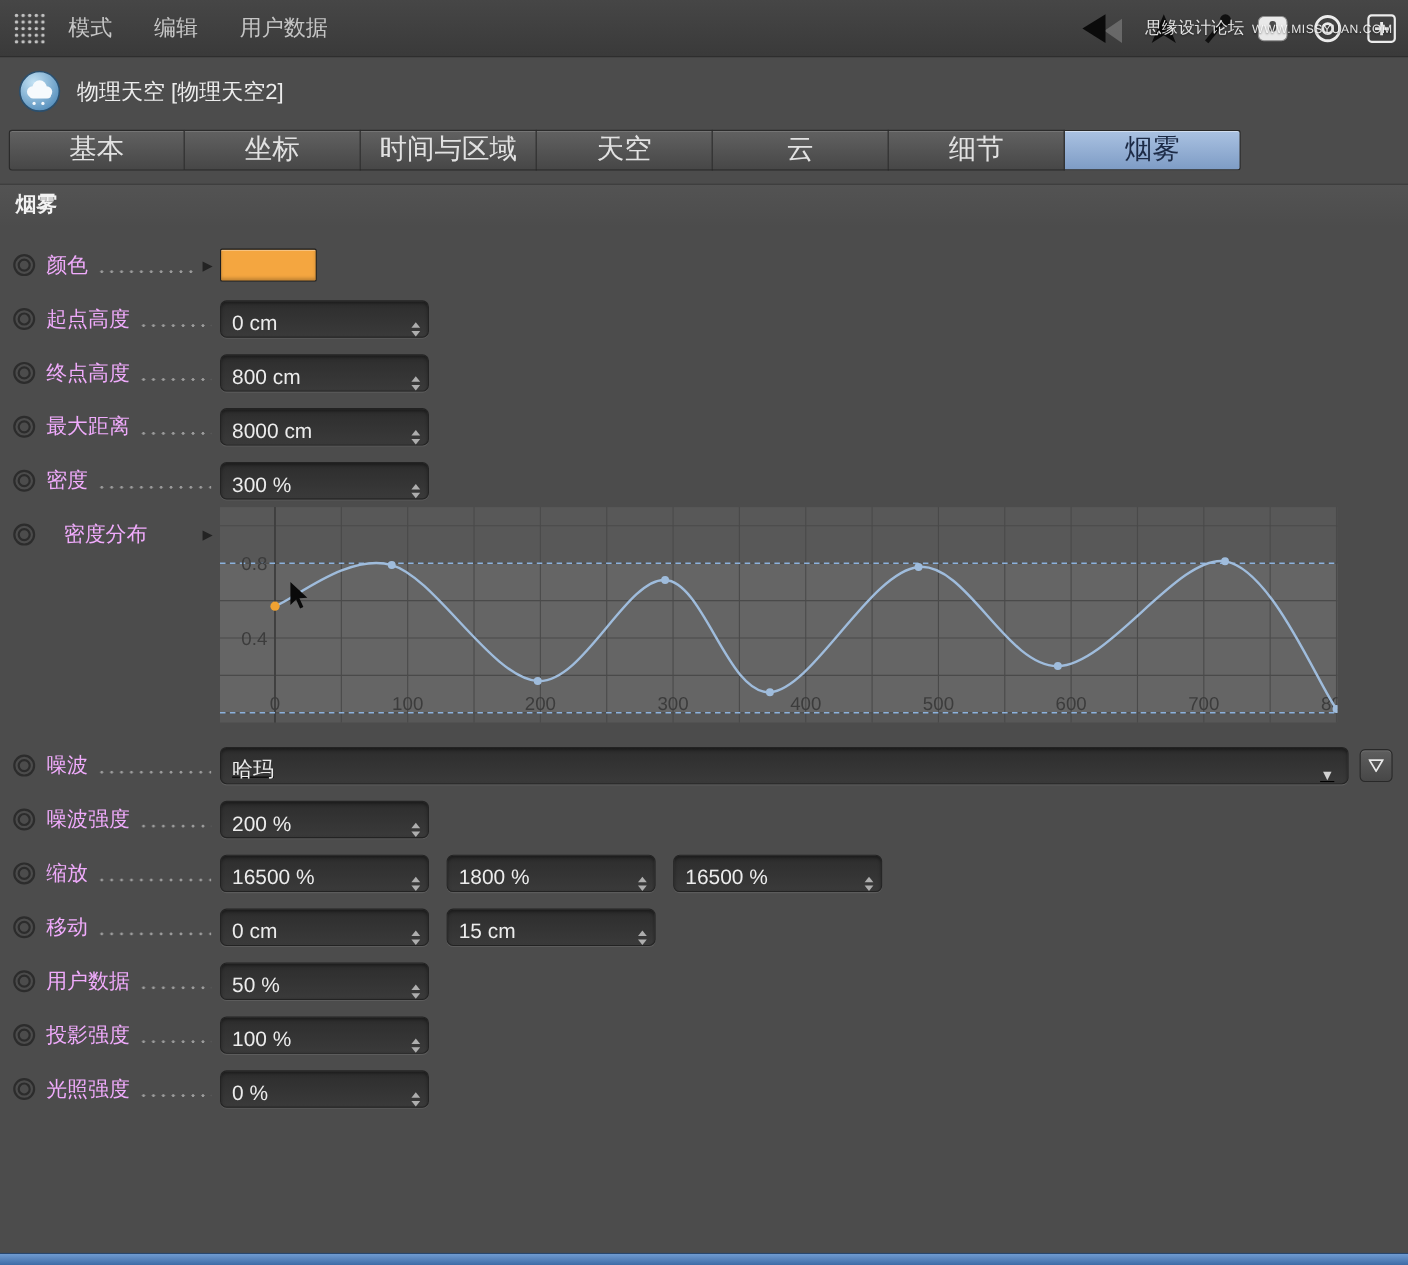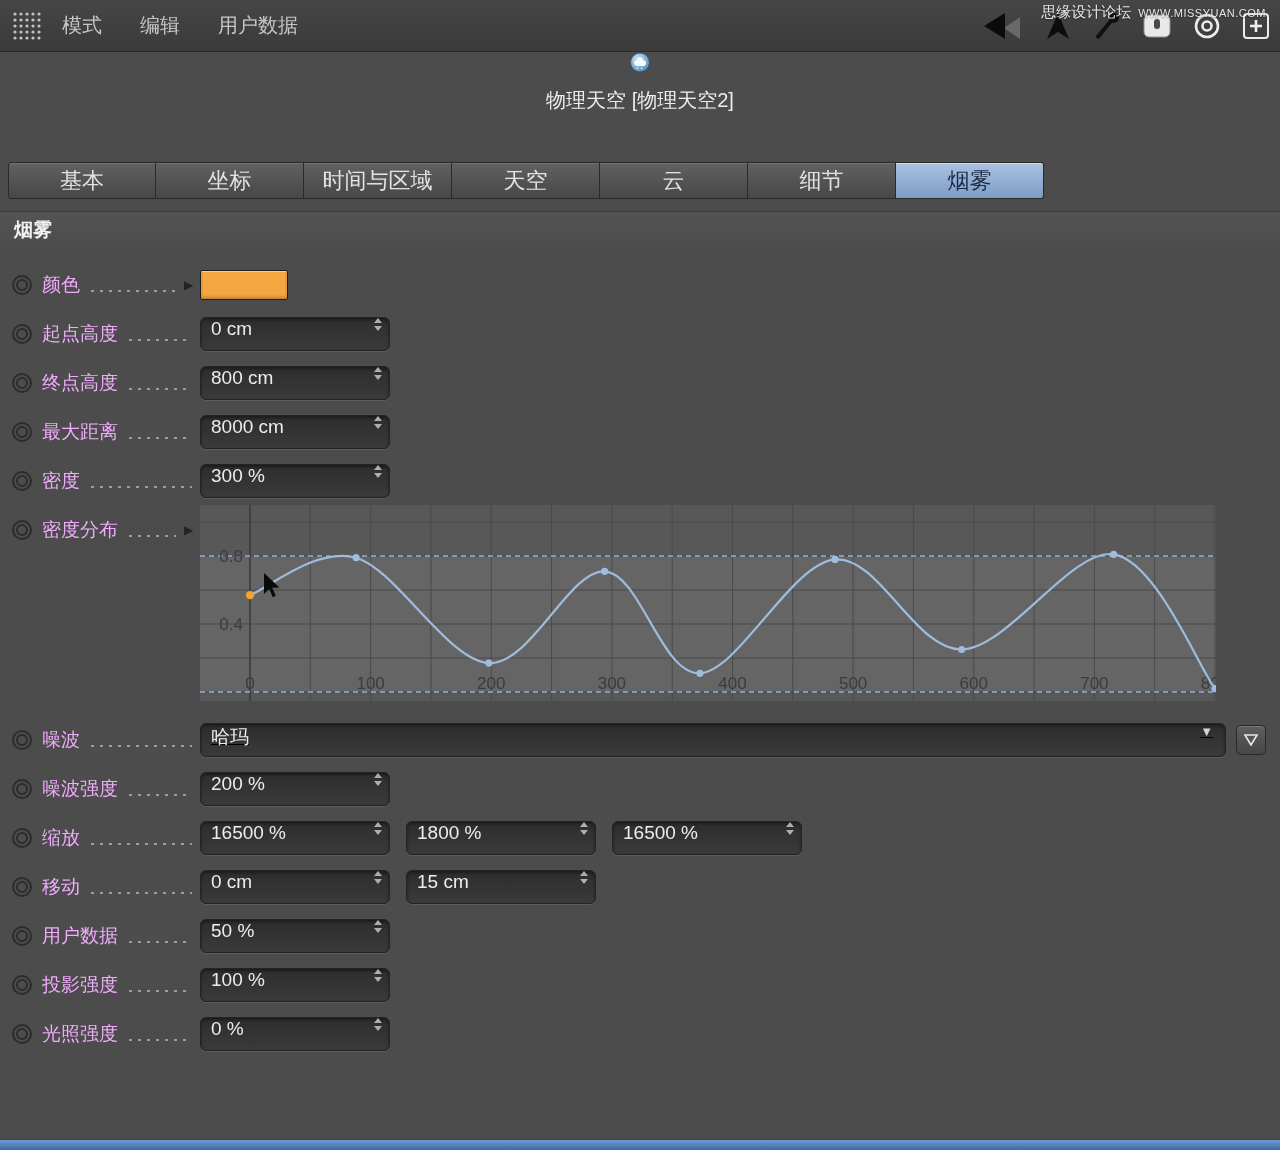--- a/index.html
+++ b/index.html
@@ -16,40 +16,39 @@
   .menubar {
     height:52px; background:linear-gradient(#464646,#3a3a3a);
     border-bottom:1px solid #2c2c2c;
     display:flex; align-items:center; padding:0 12px; position:relative;
   }
   .mb-icon { width:30px; height:30px; margin-right:20px; flex-shrink:0; }
   .menu-item { color:#c6c6c6; font-size:20px; margin-right:38px; cursor:default; white-space:nowrap; }
   .mb-right { position:absolute; right:10px; top:0; height:52px; display:flex; align-items:center; gap:20px; }
   .mb-right svg { display:block; cursor:pointer; }
   .watermark {
-    position:absolute; right:14px; top:3px; z-index:5; pointer-events:none;
+    position:absolute; right:14px; top:16px; z-index:5; pointer-events:none;
     color:rgba(255,255,255,0.88); text-shadow:0 1px 2px rgba(0,0,0,0.45);
     display:flex; align-items:baseline; gap:7px; white-space:nowrap;
   }
   .watermark .cn { font-size:15px; }
   .watermark .en { font-size:11px; letter-spacing:0.5px;text-align:center; }
 
   
-  .titlebar { height:62px; display:flex; align-items:center; gap:14px; padding:0 4px;flex-direction:column; }
+  .titlebar { height:62px; display:flex; align-items:center; gap:14px; padding:0 16px; }
   .obj-title { color:#ececec; font-size:20px; }
 
   
   .tabs { display:flex; padding:4px 0 0 8px; }
   .tab {
-    width:148px; height:37px; line-height:35px; text-align:center;
-    color:#e2e2e2; font-size:22px; cursor:pointer;
+    width:160px; height:37px; line-height:35px; text-align:center;
+    color:#e2e2e2; font-size:25px; cursor:pointer;
     background:linear-gradient(#616161,#474747);
     border:1px solid #292929; border-left-width:0;
     box-shadow:inset 0 1px 0 rgba(255,255,255,0.13);
-    margin-top:44px;
   }
   .tab:first-child { border-left-width:1px; border-radius:3px 0 0 3px; }
   .tab:last-child  { border-radius:0 3px 3px 0; }
   .tab.active {
     background:linear-gradient(#aac2e2,#7e9cc5);
     color:#1c2a45;
     box-shadow:inset 0 1px 0 rgba(255,255,255,0.45);
   }
 
   
@@ -76,21 +75,21 @@
     flex:1; height:4px; margin:12px 8px 0 8px;
     background-image:radial-gradient(circle, #9c9c9c 1.3px, transparent 1.5px);
     background-size:9px 4px; background-repeat:repeat-x; background-position:left center;
   }
   .expander { width:14px; flex-shrink:0; color:#232323; font-size:12px; cursor:pointer; margin-right:2px; }
 
   .field {
     width:190px; height:34px; flex-shrink:0;
     background:linear-gradient(#2d2d2d,#3a3a3a);
     border:1px solid #232323; border-radius:6px;
-    display:flex; align-items:flex-start;
+    display:flex; align-items:flex-end;
     box-shadow:inset 0 2px 3px rgba(0,0,0,0.4), 0 1px 0 rgba(255,255,255,0.09);
     cursor:text;
   }
   .fval { color:#ececec; font-size:19px; padding-left:10px; white-space:nowrap; }
   .spin { margin-left:auto; padding-right:7px; display:flex; flex-direction:column; align-items:center; gap:3px; cursor:pointer; }
   .spin i { display:block; width:0; height:0; border-left:4px solid transparent; border-right:4px solid transparent; }
   .spin .up { border-bottom:5px solid #aeaeae; }
   .spin .dn { border-top:5px solid #aeaeae; }
   .triple .field { margin-right:16px; }
 
@@ -105,21 +104,21 @@
   .shaderbtn {
     width:30px; height:30px; margin-left:10px; flex-shrink:0;
     background:linear-gradient(#5e5e5e,#474747);
     border:1px solid #292929; border-radius:5px;
     display:flex; align-items:center; justify-content:center;
     box-shadow:inset 0 1px 0 rgba(255,255,255,0.16); cursor:pointer;
   }
 
   
   .curve-row { height:auto; align-items:flex-start; margin-bottom:14px; }
-  .curve-row .labelcol { margin-top:12px; }
+  .curve-row .labelcol { margin-top:12px;gap:16px; }
   .curve-wrap { width:1016px; height:196px; cursor:crosshair; }
   .curve-wrap svg { display:block; }
 
   
   .bottom-bar {
     position:absolute; left:0; right:0; bottom:0; height:11px;
     background:linear-gradient(#6f9ad0,#3e6ba6);
     border-top:1px solid #28476f;
   }
 </style>

